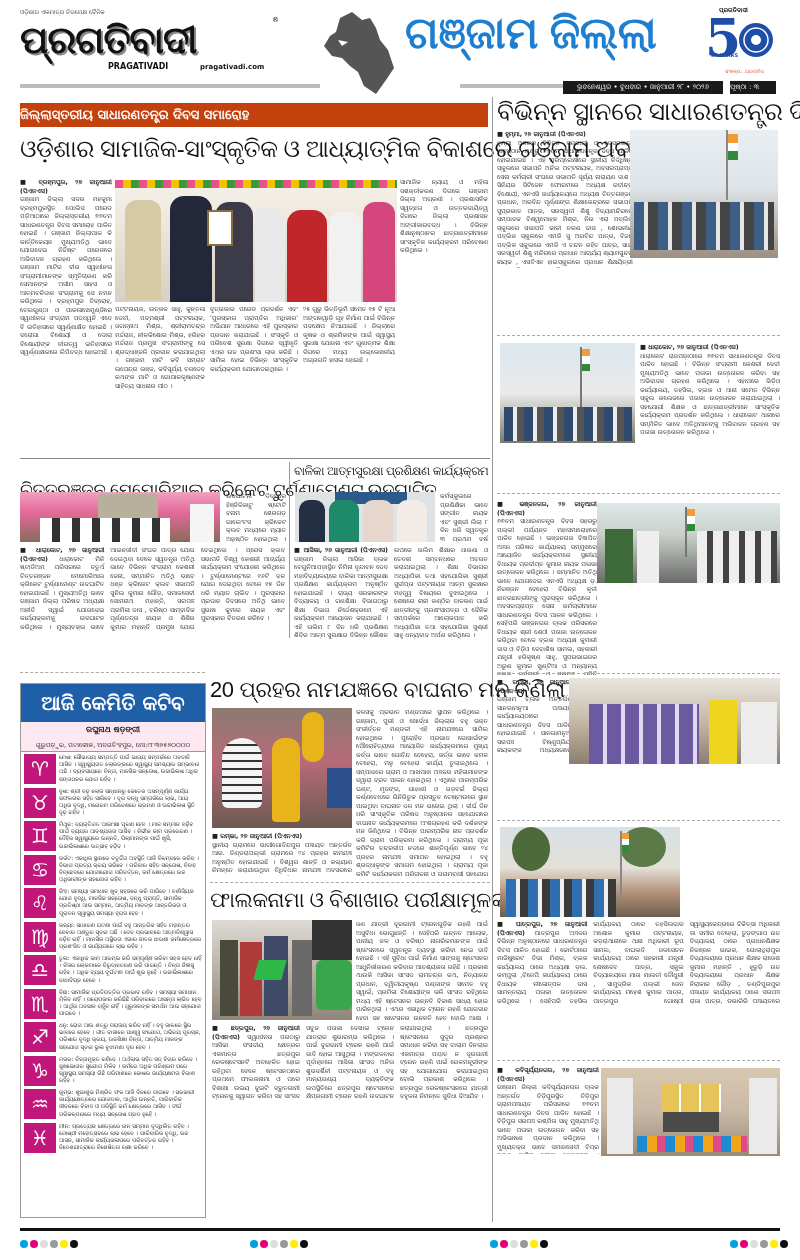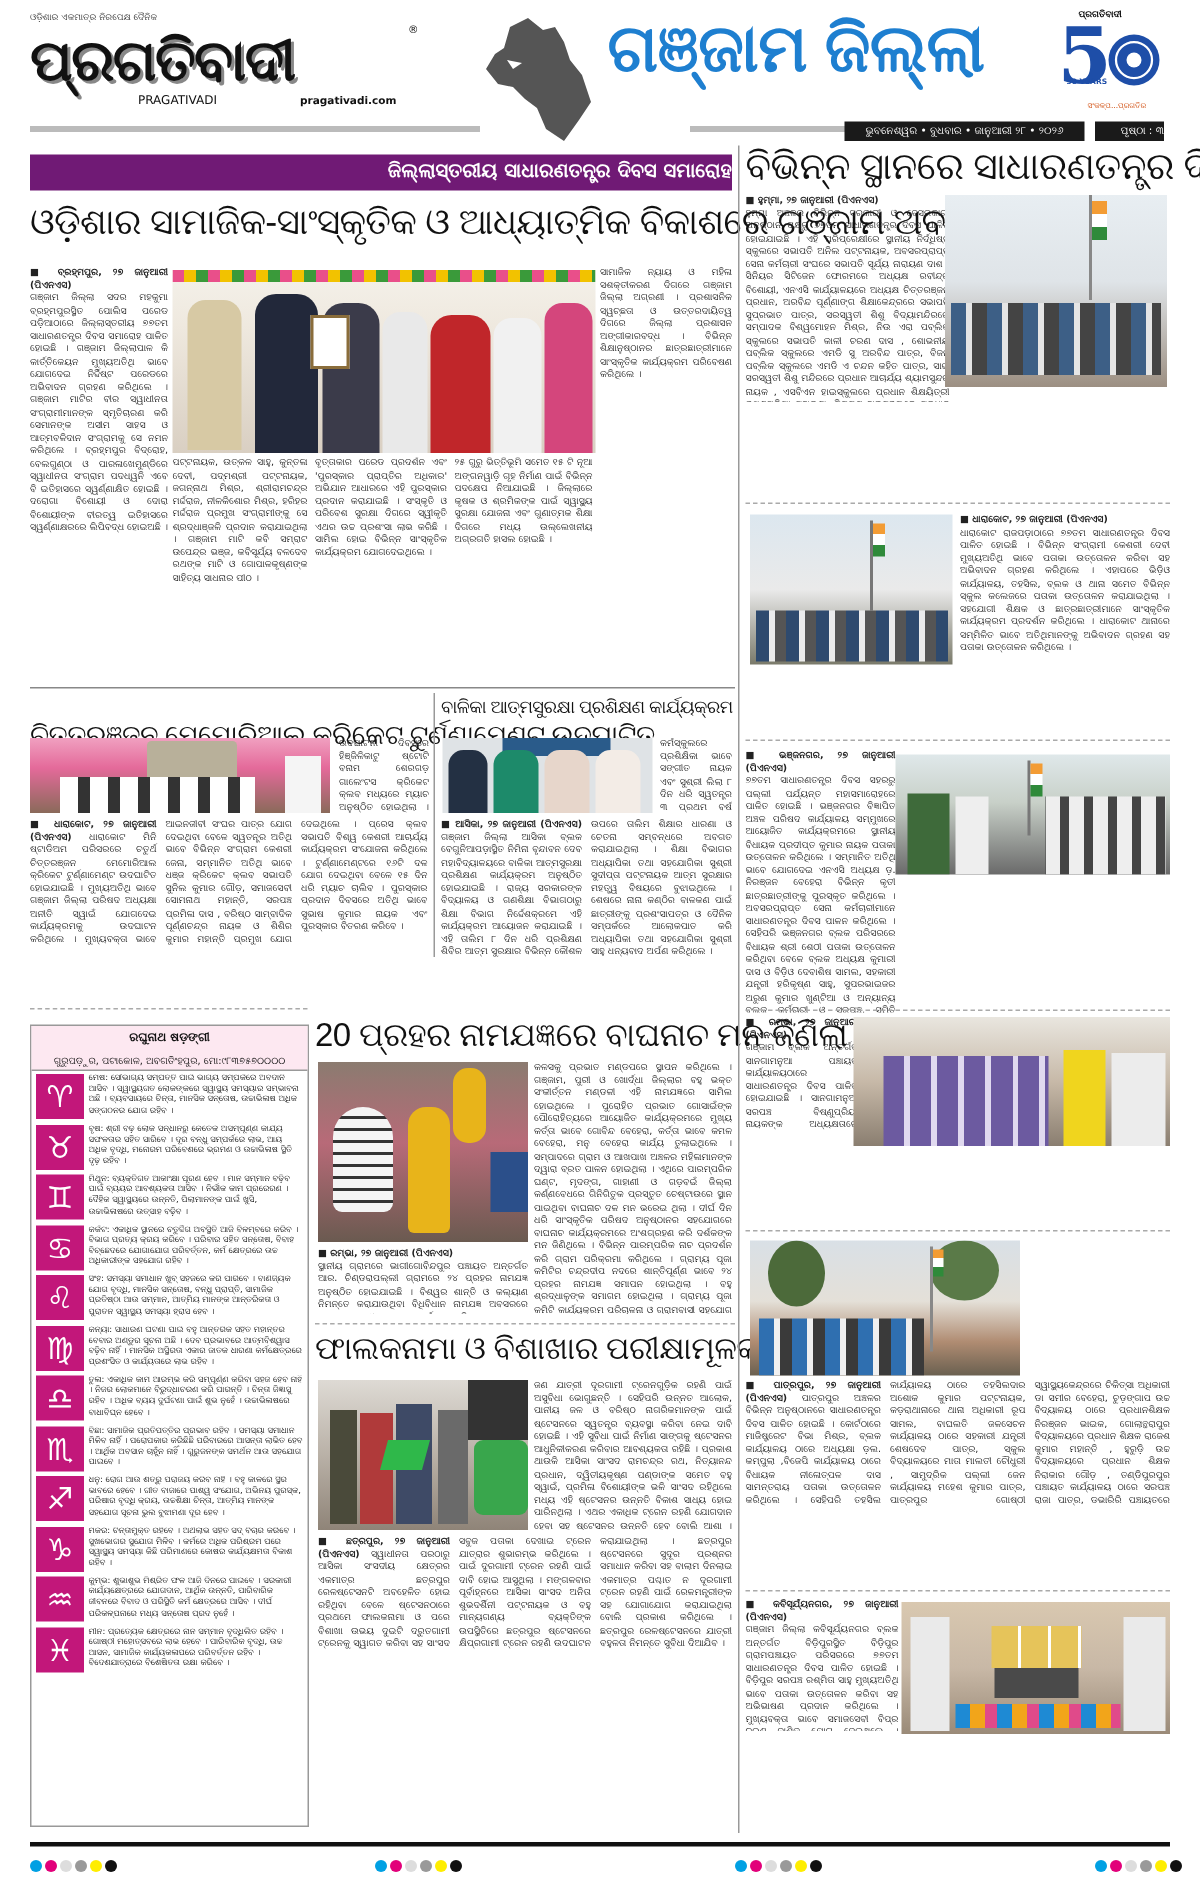--- a/index.html
+++ b/index.html
@@ -1,30 +1,30 @@
 <!DOCTYPE html>
 <html><head>
 <meta charset="utf-8">
 <style>
 *{box-sizing:border-box;margin:0;padding:0}
 body{width:800px;height:1260px;background:#fff;font-family:"DejaVu Sans",sans-serif;color:#111;position:relative;overflow:hidden}
 .abs{position:absolute}
 .masthead-tag{left:20px;top:8px;font-size:6px;color:#333}
 .logo{left:20px;top:16px;width:260px;height:48px;font-family:"DejaVu Serif",serif;font-weight:bold;font-size:38px;color:#111;letter-spacing:-1px;text-shadow:2px 2px 0 #888;line-height:48px}
-.logo-en{left:92px;top:62px;font-size:8px;font-weight:normal}
+.logo-en{left:108px;top:62px;font-size:8px;font-weight:bold}
 .logo-web{left:200px;top:63px;font-size:7px;font-weight:bold}
 .logo-reg{left:272px;top:16px;font-size:7px}
 .topline{left:20px;top:84px;width:300px;height:4px;background:#bbb}
 .topline2{left:460px;top:84px;width:170px;height:4px;background:#bbb}
 .map{left:320px;top:10px;width:75px;height:85px}
 .district{left:405px;top:8px;font-size:44px;font-weight:bold;color:#1e7fd0;letter-spacing:1px}
 .fifty{left:705px;top:8px;width:70px;height:70px}
 .dateline{left:563px;top:81px;width:160px;height:13px;background:#1a1a1a;color:#fff;font-size:7px;line-height:13px;text-align:center}
-.pagebox{left:730px;top:81px;width:46px;height:13px;background:#1a1a1a;color:#fff;font-size:7px;line-height:13px;text-align:right}
-.banner{left:20px;top:103px;width:468px;height:24px;background:#701a75;color:#fff;font-size:13px;font-weight:bold;text-align:right;line-height:24px}
+.pagebox{left:730px;top:81px;width:46px;height:13px;background:#1a1a1a;color:#fff;font-size:7px;line-height:13px;text-align:left}
+.banner{left:20px;top:103px;width:468px;height:24px;background:#c2410c;color:#fff;font-size:13px;font-weight:bold;text-align:left;line-height:24px}
 .headline-main{left:20px;top:130px;width:470px;font-size:24px;font-family:"Liberation Sans",sans-serif;line-height:38px;white-space:nowrap;letter-spacing:-.5px}
 .hl{font-family:"Liberation Sans",sans-serif;white-space:nowrap;letter-spacing:-.4px}
 .h-right{left:497px;top:97px;font-size:25px}
 .vrule{width:1px;background:#999}
 .hrule{height:1px;background:#888}
 .dash{border-top:1px dashed #aaa;height:0}
 .text{font-size:6.3px;line-height:8.5px;color:#222;text-align:justify;overflow:hidden}
 .byline{font-weight:bold}
 .photo{overflow:hidden}
 .sec-head{font-size:18px}
@@ -105,20 +105,21 @@
   <div style="position:absolute;left:34px;top:8px;width:30px;height:42px;background:#1d8a6a;border-radius:10px 10px 0 0"></div>
   <div style="position:absolute;left:68px;top:8px;width:30px;height:42px;background:#e7d6cb;border-radius:10px 10px 0 0"></div>
   <div style="position:absolute;left:102px;top:8px;width:30px;height:42px;background:#f3ece6;border-radius:10px 10px 0 0"></div>
 </div>
 <div class="abs text" style="left:440px;top:492px;width:48px;height:50px">କର୍ମସ୍କୁଲରେ ପ୍ରଶିକ୍ଷିକା ଭାବେ ସଙ୍ଗୀତ ନାୟକ ଏବଂ ସୁଶ୍ରୀ ଲିଲା ୮ ଦିନ ଧରି ସ୍ୱତନ୍ତ୍ର ୩ ପ୍ରଥମ ବର୍ଷ ଛାତ୍ରୀମାନଙ୍କୁ</div>
 <div class="abs text" style="left:294px;top:546px;width:194px;height:94px;column-count:2;column-gap:6px"><span class="byline">■ ଆସିକା, ୨୭ ଜାନୁଆରୀ (ପିଏନଏସ)</span> <span>ଗଞ୍ଜାମ ଜିଲ୍ଲା ଆସିକା ବ୍ଲକ ବେଗୁନିଆପଡ଼ାସ୍ଥିତ ନିମିନା ବୃନ୍ଦାବନ ଦେବ ମହାବିଦ୍ୟାଳୟରେ ବାଳିକା ଆତ୍ମସୁରକ୍ଷା ପ୍ରଶିକ୍ଷଣ କାର୍ଯ୍ୟକ୍ରମ ଅନୁଷ୍ଠିତ ହୋଇଯାଇଛି । ରାଜ୍ୟ ସରକାରଙ୍କ ବିଦ୍ୟାଳୟ ଓ ଗଣଶିକ୍ଷା ବିଭାଗଠାରୁ ଶିକ୍ଷା ବିଭାଗ ନିର୍ଦ୍ଦେଶକ୍ରମେ ଏହି କାର୍ଯ୍ୟକ୍ରମ ଆୟୋଜନ କରାଯାଇଛି । ଏହି ତାଲିମ ୮ ଦିନ ଧରି ପ୍ରଶିକ୍ଷଣ ଶିବିର ଆତ୍ମ ସୁରକ୍ଷାର ବିଭିନ୍ନ କୌଶଳ ଉପରେ ତାଲିମ ଶିକ୍ଷାର ଧାରଣା ଓ ଚେତନା ସମ୍ବନ୍ଧରେ ଅବଗତ କରାଯାଇଥିଲା । ଶିକ୍ଷା ବିଭାଗର ଅଧ୍ୟାପିକା ତଥା ସହଯୋଗିକା ସୁଶ୍ରୀ ସୁଦୀପ୍ତା ପଟ୍ଟନାୟକ ଆତ୍ମ ସୁରକ୍ଷାର ମହତ୍ତ୍ୱ ବିଷୟରେ ବୁଝାଇଥିଲେ । ଶେଷରେ ନାନା କଣ୍ଠିର ବାଳକଣ ପାଇଁ ଛାତ୍ରୀଙ୍କୁ ପ୍ରଶଂସାପତ୍ର ଓ ଦୈନିକ ସମ୍ପର୍କରେ ଆଲୋକପାତ କରି ଅଧ୍ୟାପିକା ତଥା ସହଯୋଗିକା ସୁଶ୍ରୀ ସାହୁ ଧନ୍ୟବାଦ ଅର୍ପଣ କରିଥିଲେ ।</span></div>
 
 <div class="abs dash" style="left:20px;top:672px;width:185px"></div>
 
 <div class="abs horo-box" style="top:683px;height:535px">
+  <div class="horo-header">ଆଜି କେମିତି କଟିବ</div>
   <div class="horo-author">ରଘୁନାଥ ଷଡ଼ଙ୍ଗୀ</div>
   <div class="horo-place">ଗୁରୁପଡ଼ୁର, ପଟାକୋଳ, ଅବଗତିଂହପୁର, ମୋ:୯୮୩୭୫୭୦୦୦୦</div>
   <div id="signs">
       <div class="sign">
         <div class="sign-icon">♈</div>
         <div class="sign-text">ମେଷ: ସୌଭାଗ୍ୟ ସମ୍ପତ୍ତି ପାଇଁ ଭାଗ୍ୟ ସମ୍ପର୍କରେ ଅବଦାନି ଆସିବ । ସ୍ୱାସ୍ଥ୍ୟଗତ ଲୋକଙ୍କରେ ସ୍ୱାସ୍ଥ୍ୟ ସମସ୍ୟାର ସମ୍ଭାବନା ଅଛି । ବ୍ୟବସାୟରେ ଚିନ୍ତା, ମାନସିକ ସନ୍ତୋଷ, ଉଚ୍ଚାଭିଳାଷ ଅଧିକ ସଙ୍ଗଠନର ଯୋଗ ରହିବ ।</div>
       </div>
       <div class="sign">
         <div class="sign-icon">♉</div>
         <div class="sign-text">ବୃଷ: ଶ୍ରୀ ବଢ଼ ଲୋକ ସନ୍ଧାନରୁ କେତେକ ଅସମ୍ପୂର୍ଣ୍ଣ କାର୍ଯ୍ୟ ସଫଳତାର ସହିତ ସାରିବେ । ଦୂର ବନ୍ଧୁ ସମ୍ପର୍କରେ ଲାଭ, ଆୟ ଅଧିକ ବୃଦ୍ଧି, ମନୋରମ ପରିବେଶରେ ଭ୍ରମଣ ଓ ଉଚ୍ଚାଭିଳାଷ ସ୍ଥିତି ଦୃଢ଼ ରହିବ ।</div>

